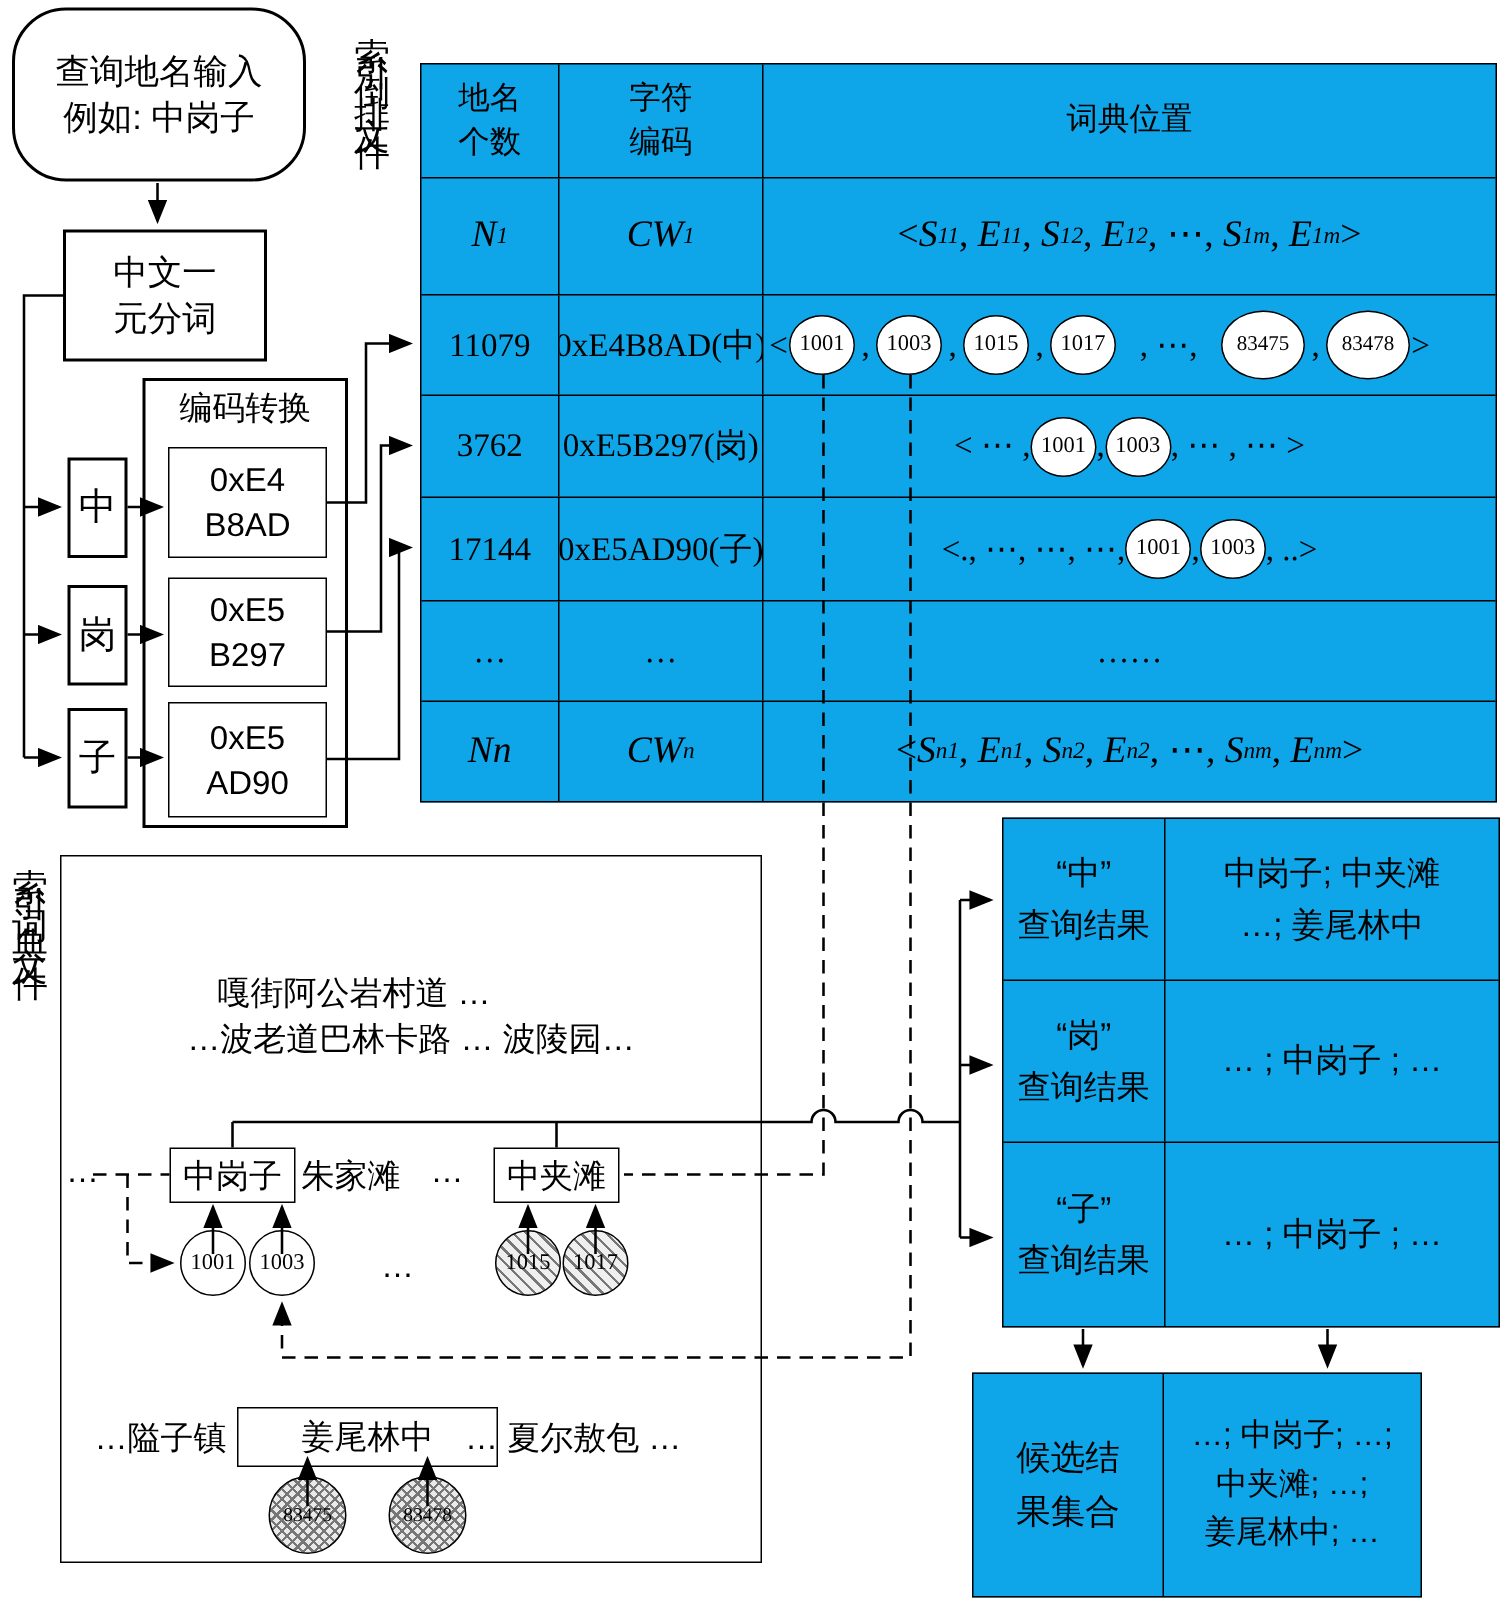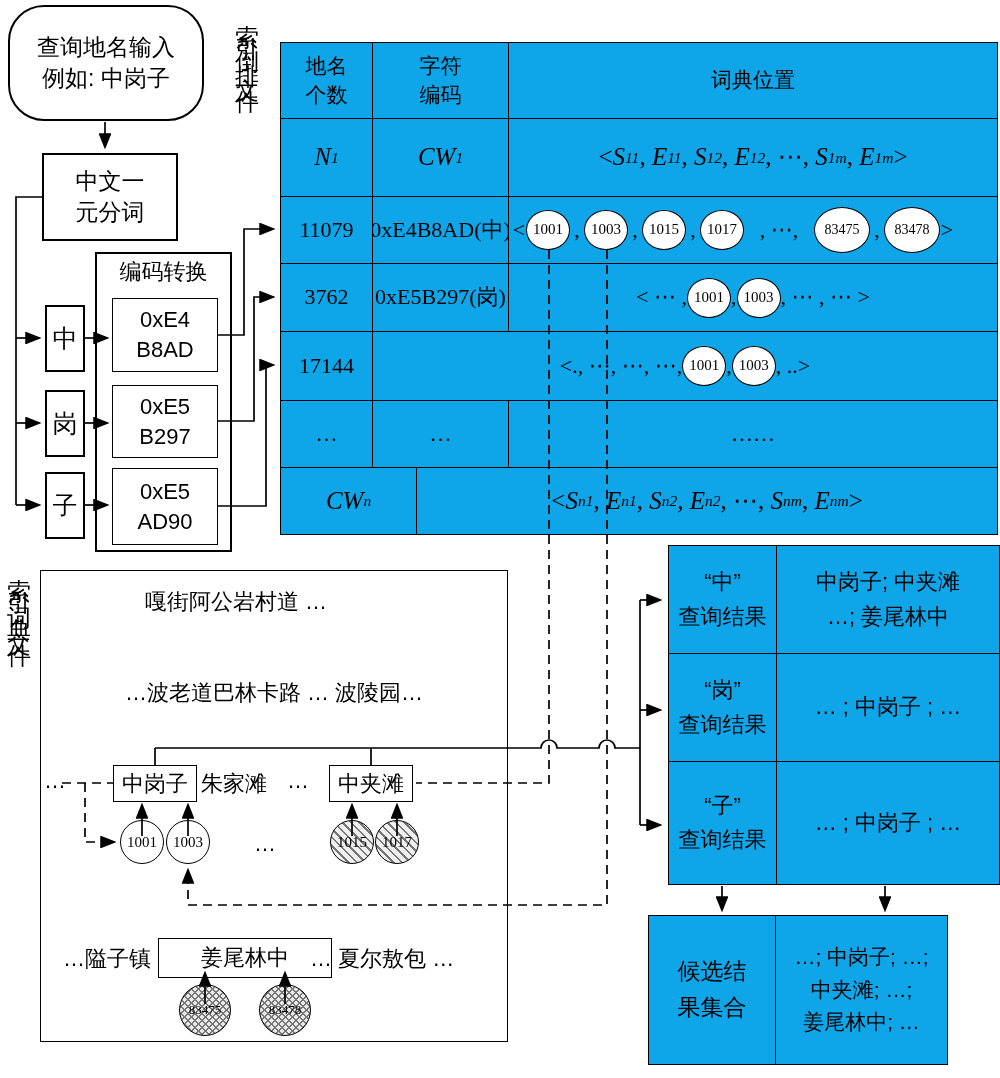--- a/index.html
+++ b/index.html
@@ -220,40 +220,48 @@
           <span class="tok-circle">1001</span>
           <span class="tok-txt">,</span>
           <span class="tok-circle">1003</span>
           <span class="tok-txt">, ⋯ , ⋯ &gt;</span>
         </div>
     </div>
     <div class="trow" style="height:69px">
       <div class="tcell tc1 math">
           <span class="tok-txt">17144</span>
         </div>
+      <div class="tcell tc2 math">
+          <span class="tok-txt">0xE5AD90</span>
+          <br>
+          <span class="tok-txt">(子)</span>
+        </div>
       <div class="tcell tc3 math">
           <span class="tok-txt">&lt;., ⋯, ⋯, ⋯,</span>
           <span class="tok-circle">1001</span>
           <span class="tok-txt">,</span>
           <span class="tok-circle">1003</span>
           <span class="tok-txt">, ..&gt;</span>
         </div>
     </div>
     <div class="trow" style="height:67px">
       <div class="tcell tc1 math">
           <span class="tok-txt">…</span>
         </div>
       <div class="tcell tc2 math">
           <span class="tok-txt">…</span>
         </div>
       <div class="tcell tc3 math">
           <span class="tok-txt">……</span>
         </div>
     </div>
     <div class="trow" style="flex:1 1 auto">
+      <div class="tcell tc1 math mathbig">
+          <span class="tok-it">Nn</span>
+        </div>
       <div class="tcell tc2 math mathbig">
           <span class="tok-it">CW</span>
           <sub class="tok-sub">n</sub>
         </div>
       <div class="tcell tc3 math mathbig">
           <span class="tok-txt">&lt;</span>
           <span class="tok-it">S</span>
           <sub class="tok-sub">n1</sub>
           <span class="tok-txt">, </span>
           <span class="tok-it">E</span>
@@ -269,21 +277,21 @@
           <sub class="tok-sub">nm</sub>
           <span class="tok-txt">, </span>
           <span class="tok-it">E</span>
           <sub class="tok-sub">nm</sub>
           <span class="tok-txt">&gt;</span>
         </div>
     </div>
   </div>
 
   <div class="obox" style="left:40px;top:570px;width:468px;height:472px"></div>
-  <div class="dtext" style="left:40px;top:588px;width:392px">嘎街阿公岩村道 …</div>
+  <div class="dtext" style="left:40px;top:648px;width:392px">嘎街阿公岩村道 …</div>
   <div class="dtext" style="left:40px;top:679px;width:468px">…波老道巴林卡路 … 波陵园…</div>
   <div class="dtext" style="left:38px;top:767px;width:34px">…</div>
   <div class="bx thin" style="left:113px;top:765px;width:84px;height:37px;font-size:22px">中岗子</div>
   <div class="dtext" style="left:198px;top:770px;width:72px">朱家滩</div>
   <div class="dtext" style="left:278px;top:767px;width:40px">…</div>
   <div class="bx thin" style="left:329px;top:765px;width:84px;height:37px;font-size:22px">中夹滩</div>
 
   <div class="circ" style="left:120px;top:820px;width:44px;height:44px">1001</div>
   <div class="circ" style="left:166px;top:820px;width:44px;height:44px">1003</div>
   <div class="dtext" style="left:235px;top:830px;width:60px">…</div>

